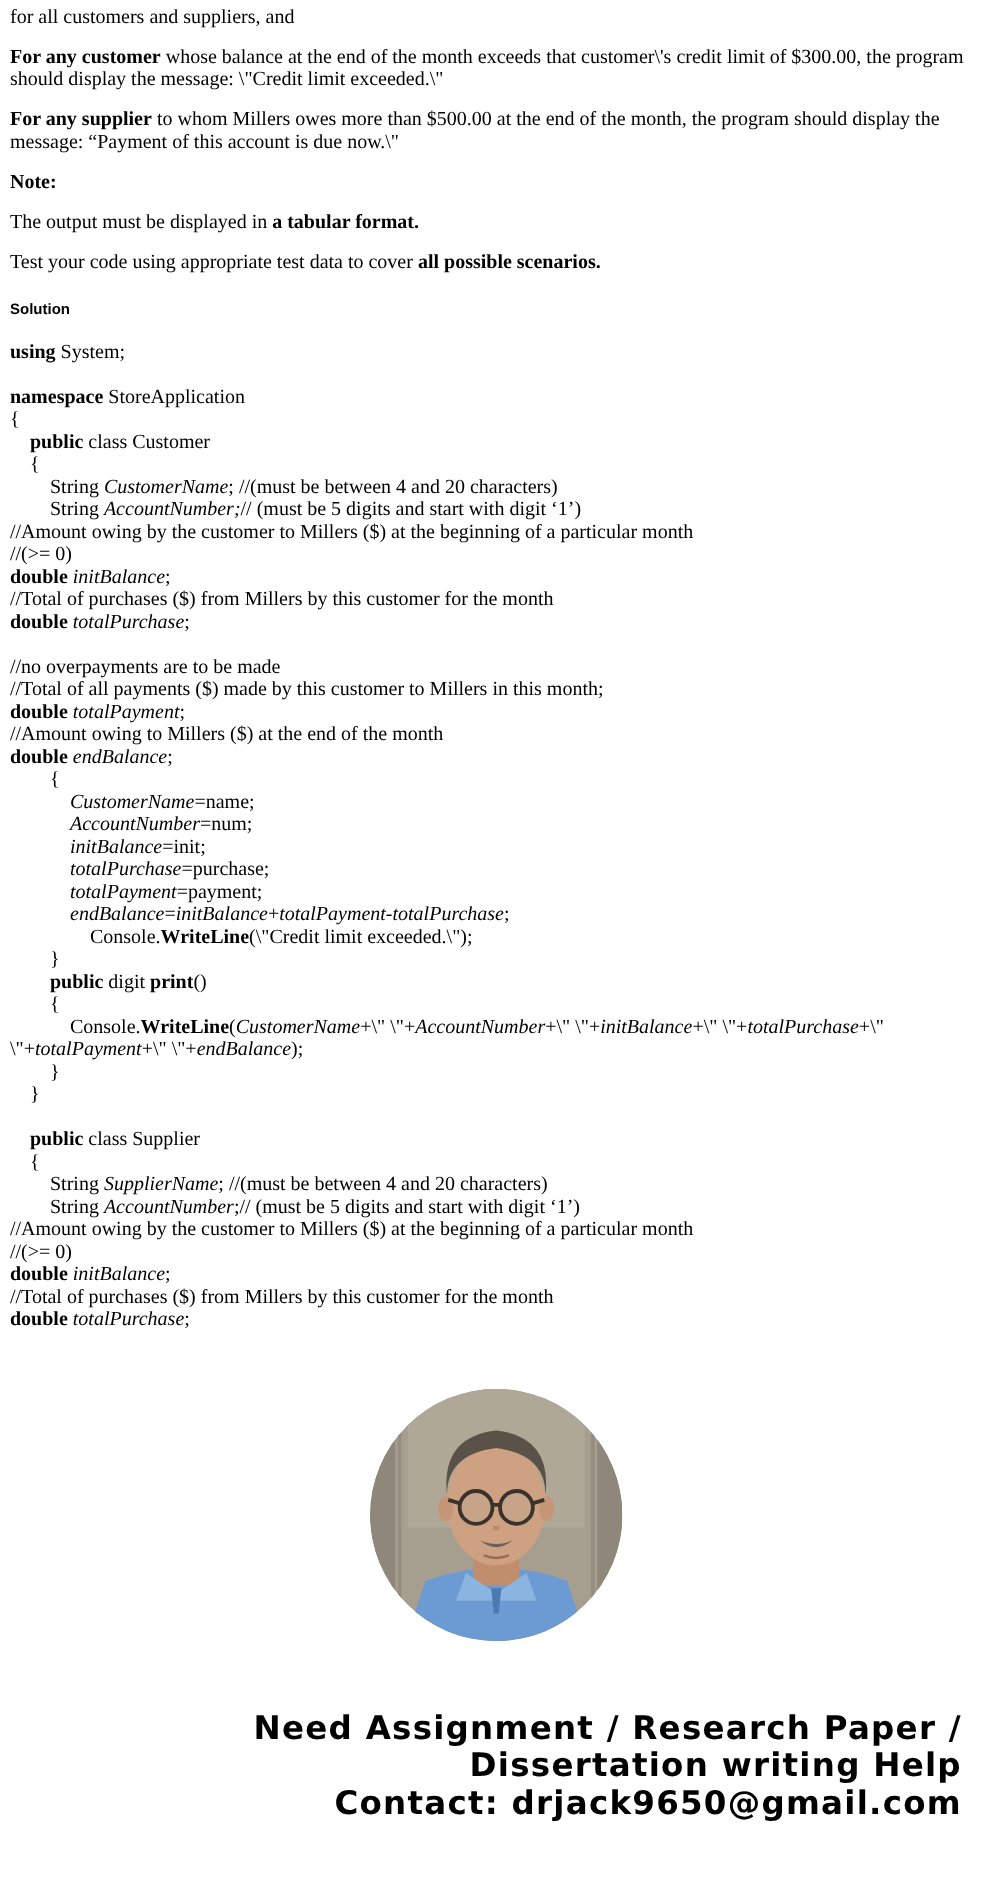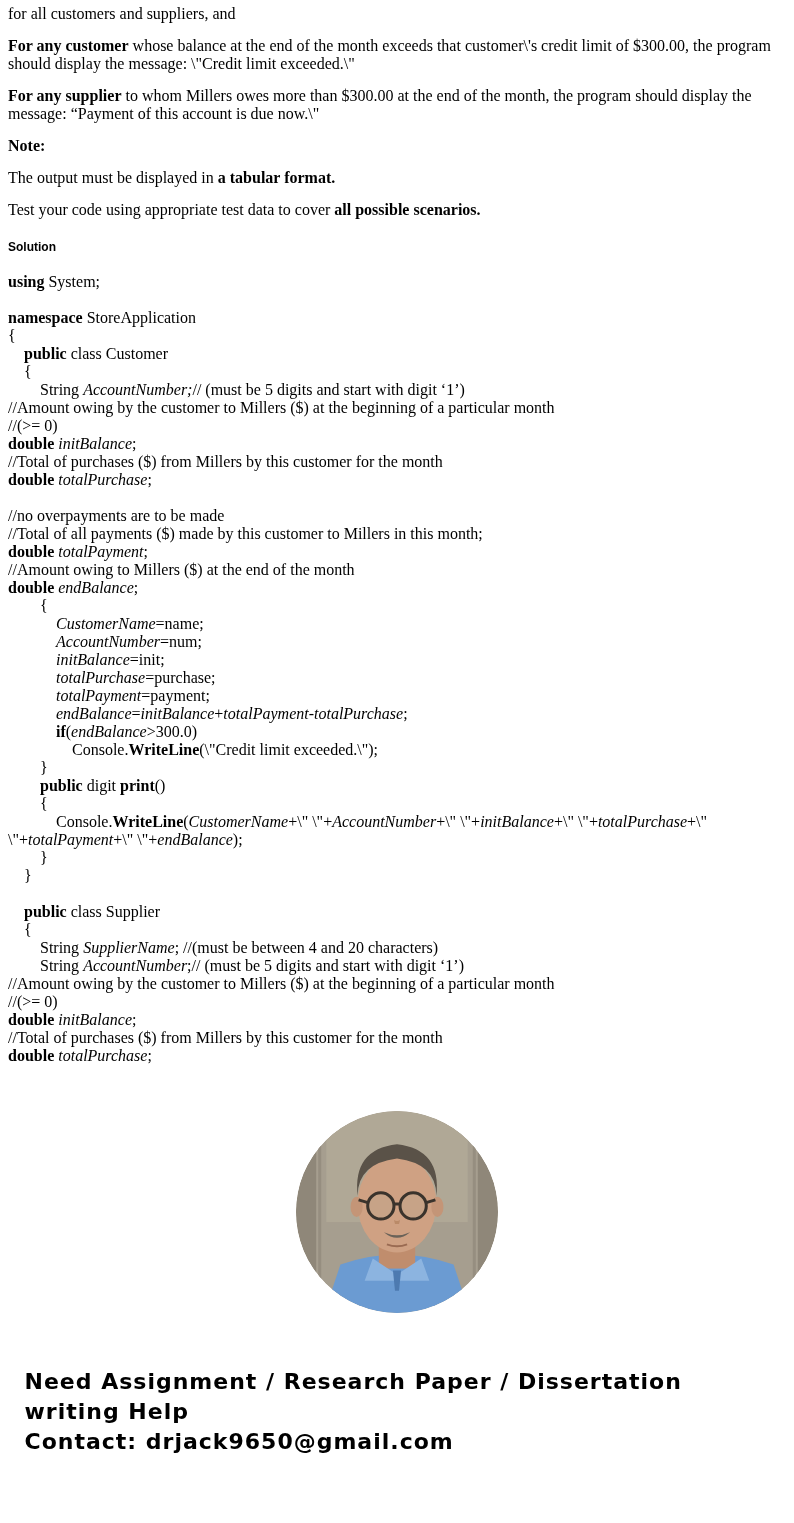--- a/index.html
+++ b/index.html
@@ -16,71 +16,71 @@
   .b { font-weight: bold; }
   .i { font-style: italic; }
 
   .avatar-wrap { text-align: center; margin-top: 46px; }
   .avatar { display: inline-block; width: 202px; height: 202px; border-radius: 50%; overflow: hidden; line-height: 0; }
   .avatar svg { width: 202px; height: 202px; }
 
   .footer {
     margin: 50px auto 16px auto;
     max-width: 745px;
-    text-align: left;
+    text-align: right;
     font-family: "DejaVu Sans", sans-serif;
     font-weight: 700;
-    font-size: 22px;
+    font-size: 26px;
     line-height: 30px;
     letter-spacing: 1px;
   }
 </style>
 </head>
 <body>
 
 <div class="doc">
 
   <section class="intro">
       <div class="para"><span>for all customers and suppliers, and</span></div>
       <div class="para"><span class="b">For any customer</span><span> whose balance at the end of the month exceeds that customer\'s credit limit of $300.00, the program should display the message: \"Credit limit exceeded.\"</span></div>
-      <div class="para"><span class="b">For any supplier</span><span> to whom Millers owes more than $300.00 at the end of the month, the program should display the message: “Payment of this account is due now.\"</span></div>
+      <div class="para"><span class="b">For any supplier</span><span> to whom Millers owes more than $500.00 at the end of the month, the program should display the message: “Payment of this account is due now.\"</span></div>
       <div class="para"><span class="b">Note:</span></div>
       <div class="para"><span>The output must be displayed in </span><span class="b">a tabular format.</span></div>
       <div class="para"><span>Test your code using appropriate test data to cover </span><span class="b">all possible scenarios.</span></div>
     </section>
 
   <h3 class="solution">Solution</h3>
 
   <section class="code">
       <div class="code-line"><span class="b">using</span><span> System;</span></div>
       <div class="code-line">&nbsp;</div>
       <div class="code-line"><span class="b">namespace</span><span> StoreApplication</span></div>
       <div class="code-line"><span>{</span></div>
       <div class="code-line"><span>    </span><span class="b">public</span><span> class Customer</span></div>
       <div class="code-line"><span>    {</span></div>
+      <div class="code-line"><span>        String </span><span class="i">CustomerName</span><span>; //(must be between 4 and 20 characters)</span></div>
       <div class="code-line"><span>        String </span><span class="i">AccountNumber;</span><span>// (must be 5 digits and start with digit ‘1’)</span></div>
       <div class="code-line"><span>//Amount owing by the customer to Millers ($) at the beginning of a particular month</span></div>
       <div class="code-line"><span>//(&gt;= 0)</span></div>
       <div class="code-line"><span class="b">double</span><span> </span><span class="i">initBalance</span><span>;</span></div>
       <div class="code-line"><span>//Total of purchases ($) from Millers by this customer for the month</span></div>
       <div class="code-line"><span class="b">double</span><span> </span><span class="i">totalPurchase</span><span>;</span></div>
       <div class="code-line">&nbsp;</div>
       <div class="code-line"><span>//no overpayments are to be made</span></div>
       <div class="code-line"><span>//Total of all payments ($) made by this customer to Millers in this month;</span></div>
       <div class="code-line"><span class="b">double</span><span> </span><span class="i">totalPayment</span><span>;</span></div>
       <div class="code-line"><span>//Amount owing to Millers ($) at the end of the month</span></div>
       <div class="code-line"><span class="b">double</span><span> </span><span class="i">endBalance</span><span>;</span></div>
       <div class="code-line"><span>        {</span></div>
       <div class="code-line"><span>            </span><span class="i">CustomerName</span><span>=name;</span></div>
       <div class="code-line"><span>            </span><span class="i">AccountNumber</span><span>=num;</span></div>
       <div class="code-line"><span>            </span><span class="i">initBalance</span><span>=init;</span></div>
       <div class="code-line"><span>            </span><span class="i">totalPurchase</span><span>=purchase;</span></div>
       <div class="code-line"><span>            </span><span class="i">totalPayment</span><span>=payment;</span></div>
       <div class="code-line"><span>            </span><span class="i">endBalance</span><span>=</span><span class="i">initBalance</span><span>+</span><span class="i">totalPayment</span><span>-</span><span class="i">totalPurchase</span><span>;</span></div>
-      <div class="code-line"><span>            </span><span class="b">if</span><span>(</span><span class="i">endBalance</span><span>&gt;300.0)</span></div>
       <div class="code-line"><span>                Console.</span><span class="b">WriteLine</span><span>(\"Credit limit exceeded.\");</span></div>
       <div class="code-line"><span>        }</span></div>
       <div class="code-line"><span>        </span><span class="b">public</span><span> digit </span><span class="b">print</span><span>()</span></div>
       <div class="code-line"><span>        {</span></div>
       <div class="code-line"><span>            Console.</span><span class="b">WriteLine</span><span>(</span><span class="i">CustomerName</span><span>+\" \"+</span><span class="i">AccountNumber</span><span>+\" \"+</span><span class="i">initBalance</span><span>+\" \"+</span><span class="i">totalPurchase</span><span>+\" \"+</span><span class="i">totalPayment</span><span>+\" \"+</span><span class="i">endBalance</span><span>);</span></div>
       <div class="code-line"><span>        }</span></div>
       <div class="code-line"><span>    }</span></div>
       <div class="code-line">&nbsp;</div>
       <div class="code-line"><span>    </span><span class="b">public</span><span> class Supplier</span></div>
       <div class="code-line"><span>    {</span></div>

